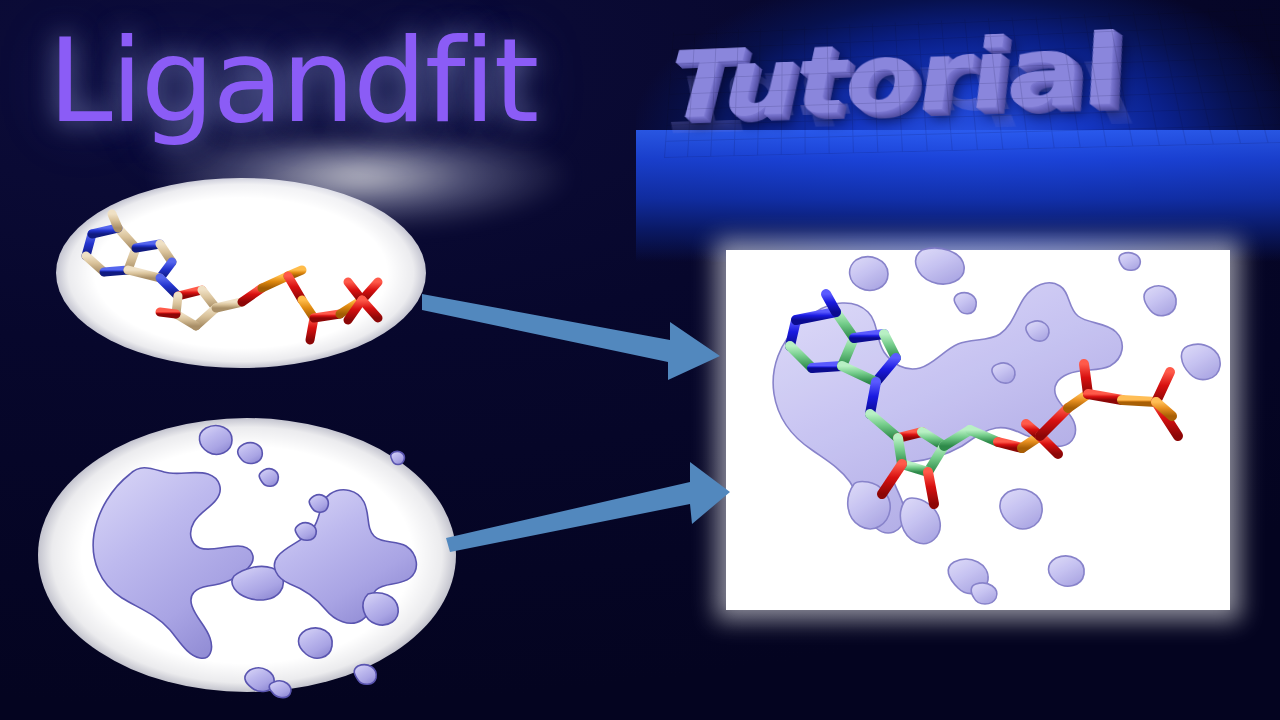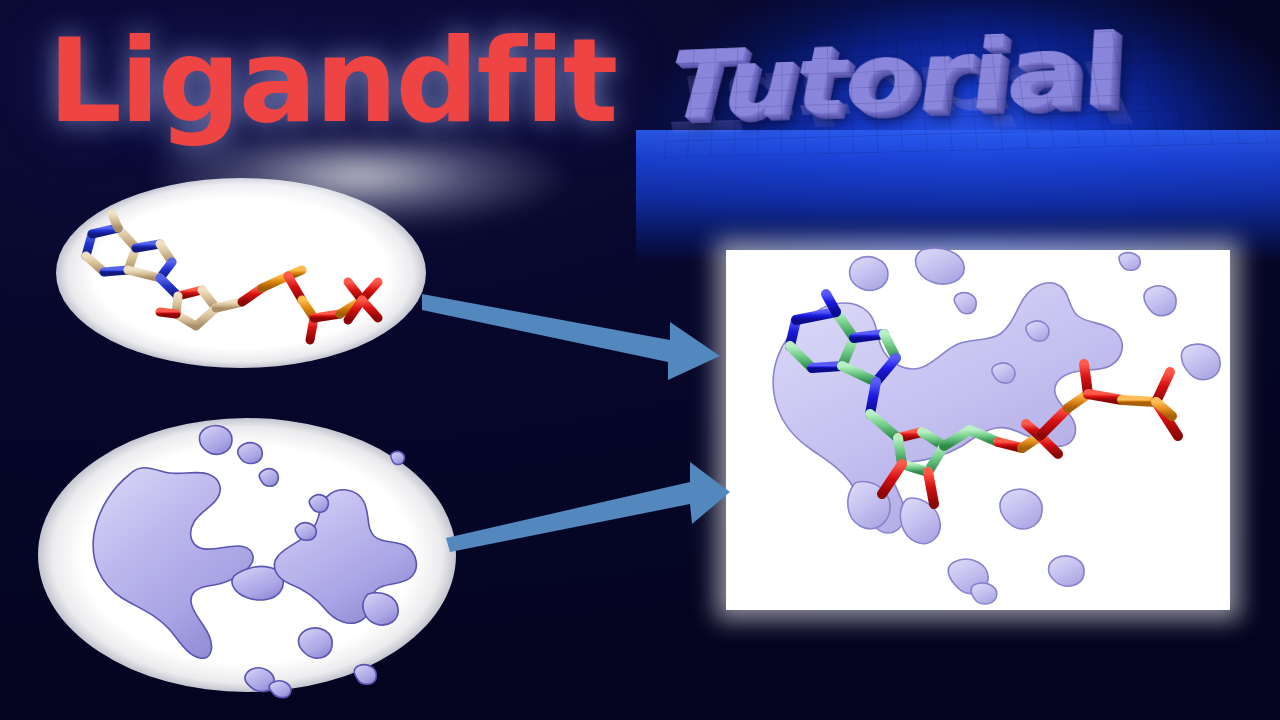--- a/index.html
+++ b/index.html
@@ -13,24 +13,24 @@
   .bg-grad{
     position:absolute;inset:0;
     background:
       radial-gradient(120% 90% at 18% 8%, #0d0d3c 0%, #07072c 45%, #040420 100%);
   }
 
   
   .title{
     position:absolute;left:48px;top:20px;
     font-family:"DejaVu Sans",sans-serif;
-    font-weight:700;
+    font-weight:400;
     font-size:116px;
     letter-spacing:-2px;
-    color:#ef4444;
+    color:#8b5cf6;
     text-shadow:0 0 26px rgba(190,200,255,.55),0 0 60px rgba(120,140,255,.30);
     line-height:1.05;
     white-space:nowrap;
     text-align:right;
   }
   
   .title-glow{
     position:absolute;left:150px;top:140px;width:420px;height:90px;
     background:radial-gradient(ellipse at 50% 40%, rgba(255,255,255,.75) 0%, rgba(220,225,255,.30) 38%, rgba(10,10,45,0) 72%);
     filter:blur(10px);

